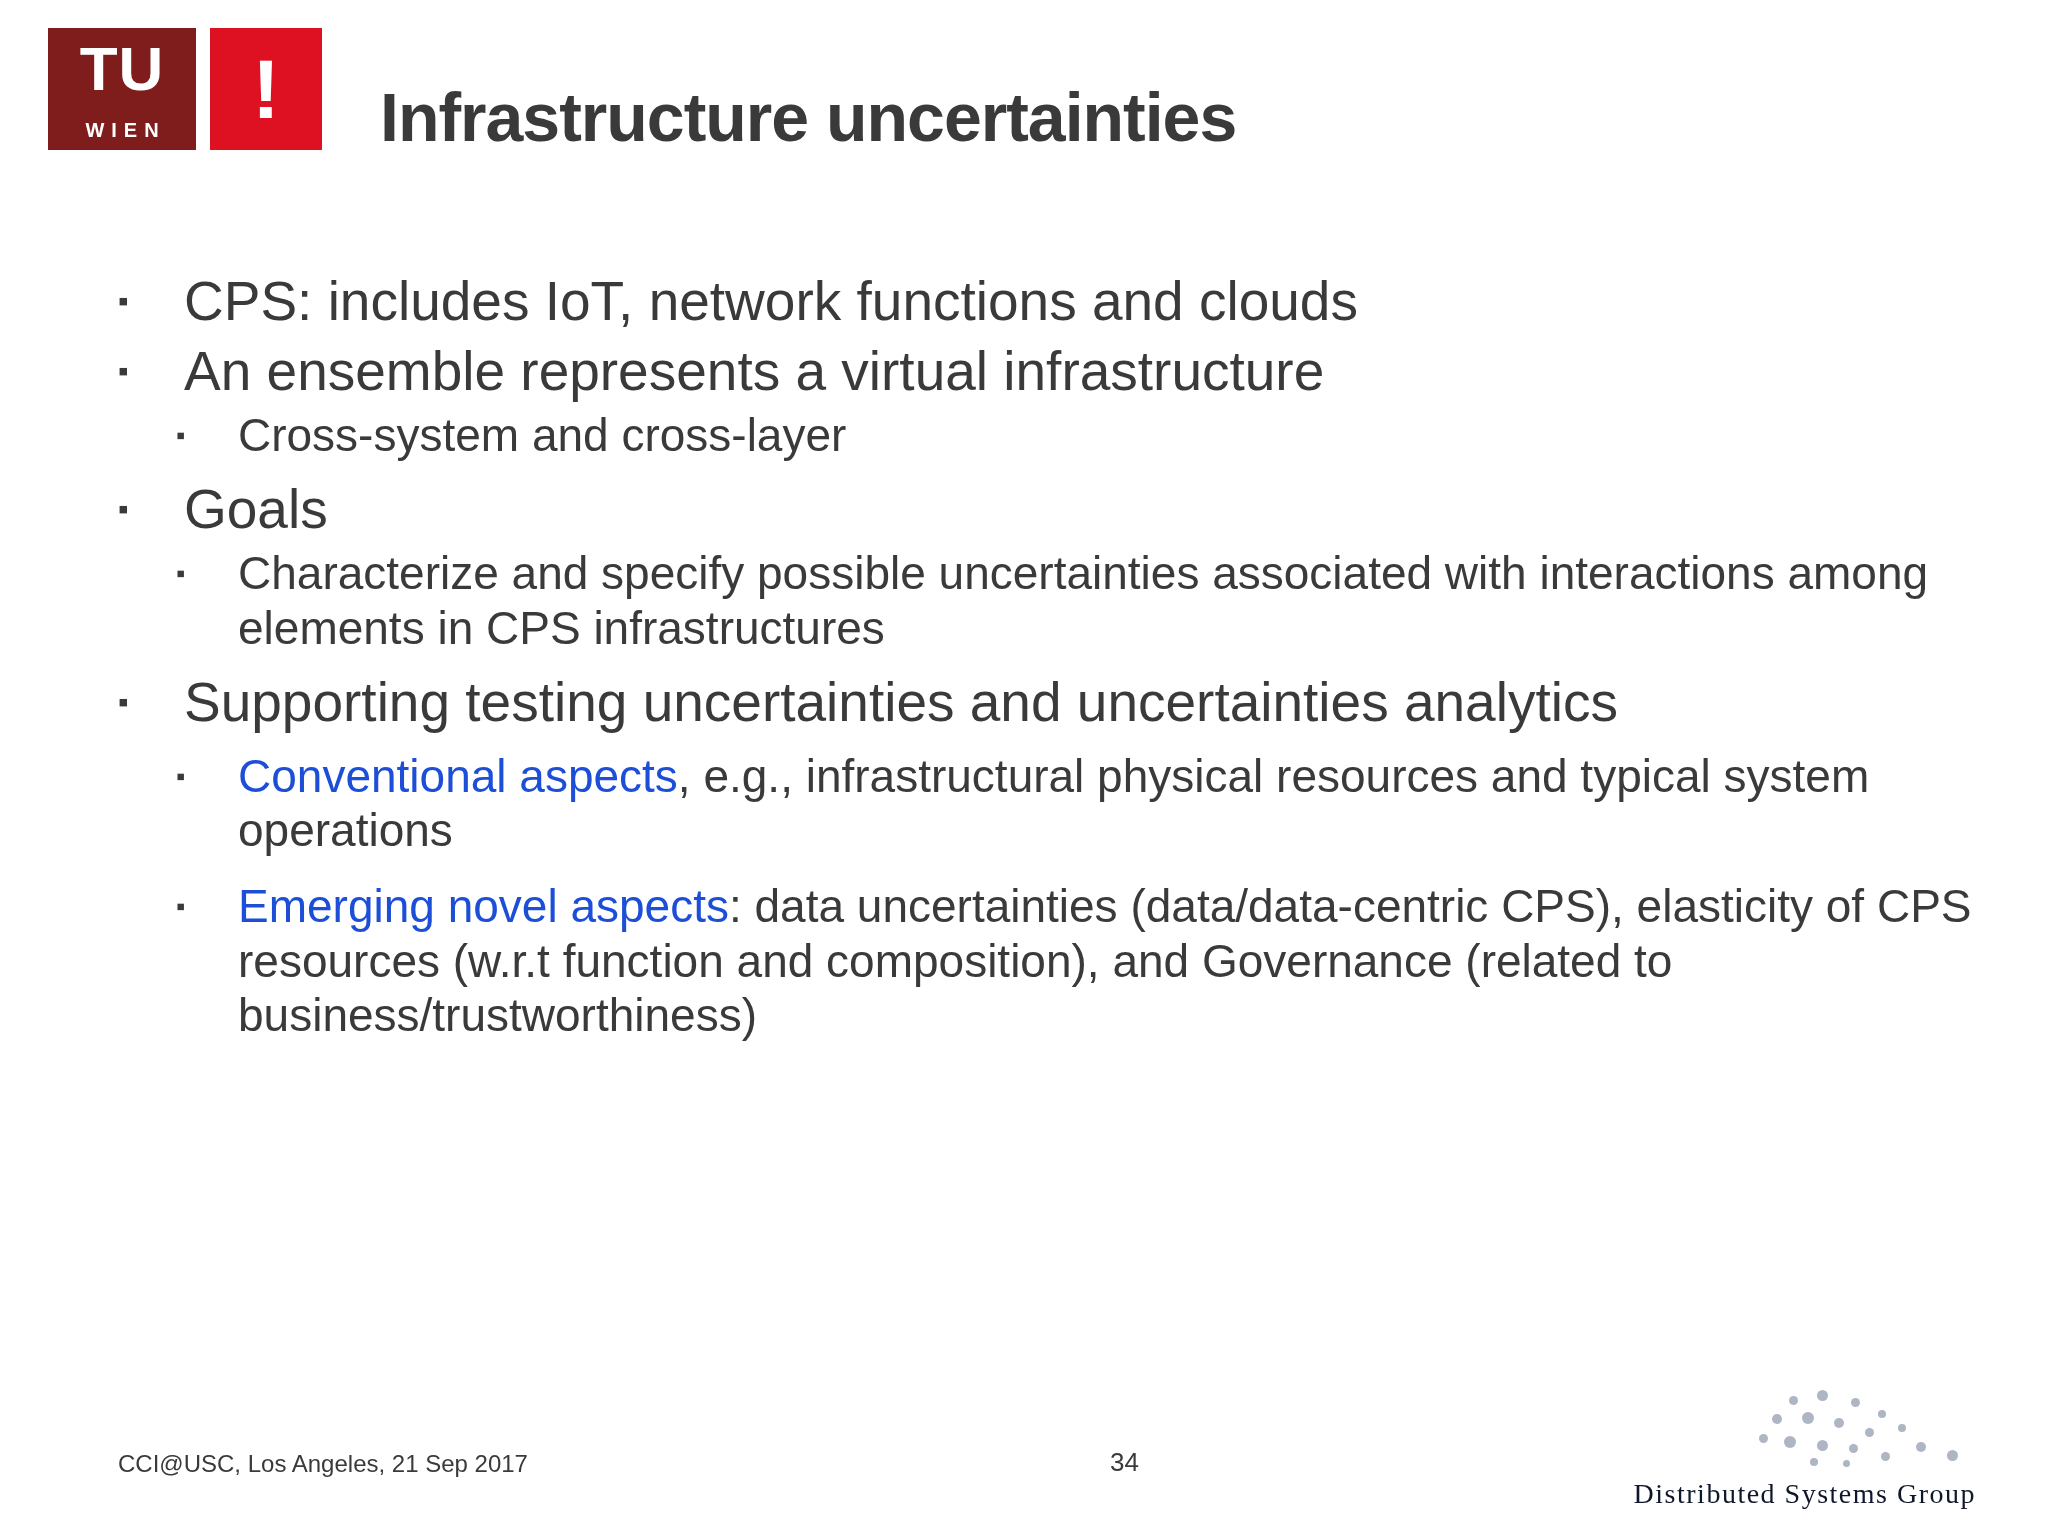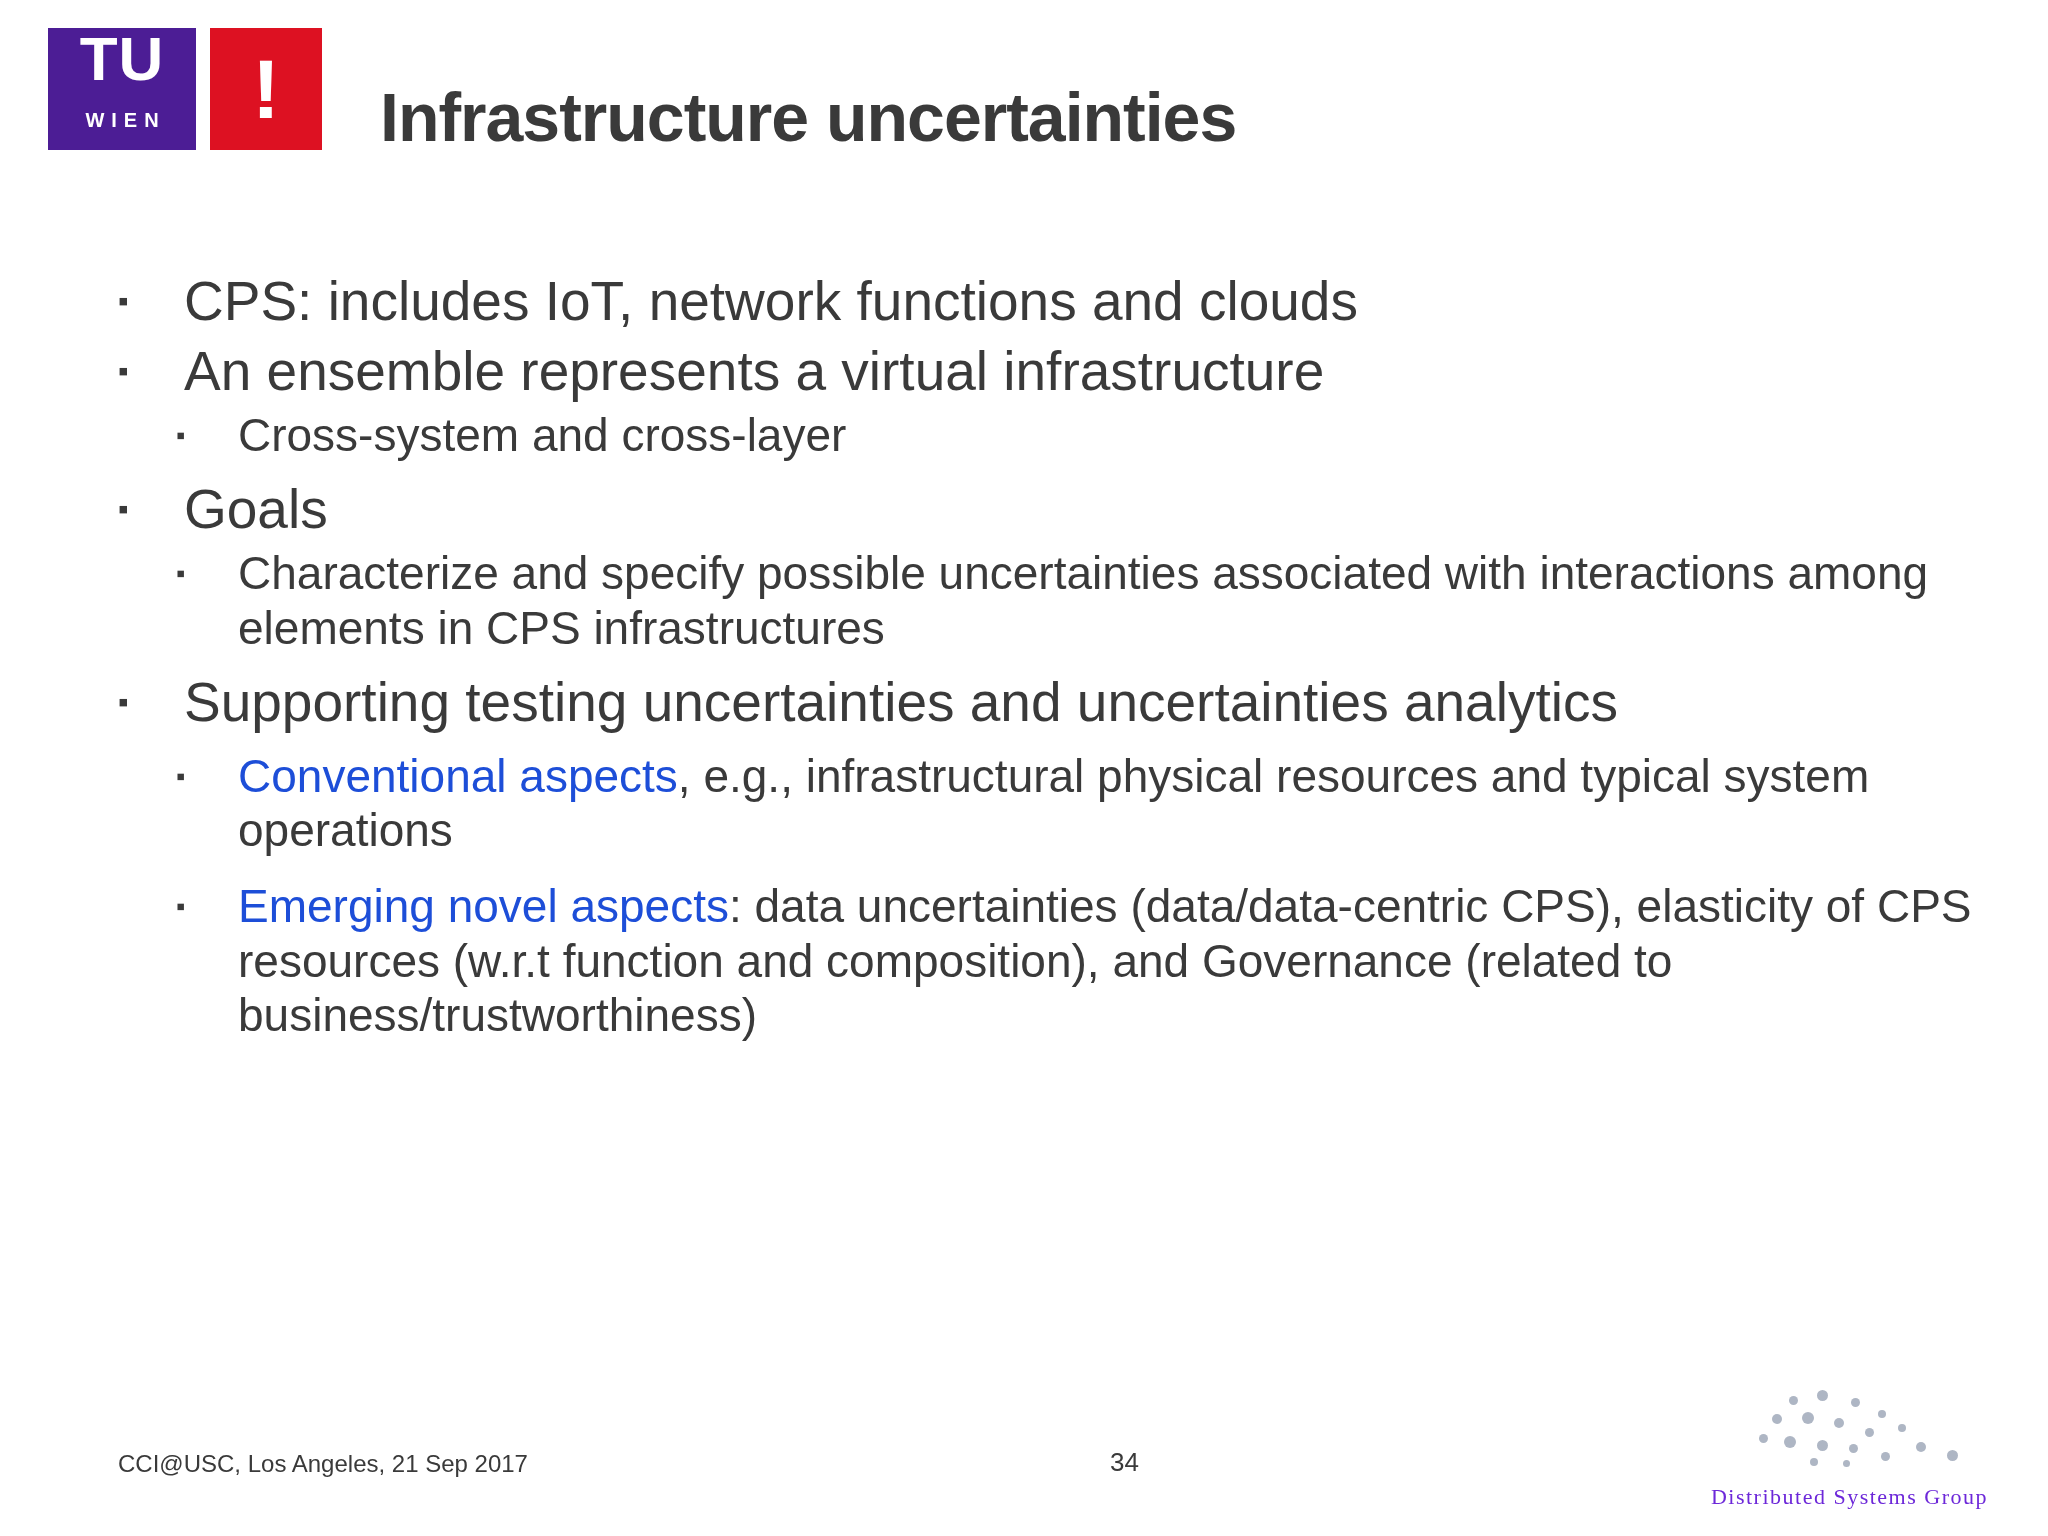--- a/index.html
+++ b/index.html
@@ -21,26 +21,26 @@
     position: absolute;
     left: 48px;
     top: 28px;
     display: flex;
     align-items: flex-start;
     gap: 14px;
   }
   .logo-tu {
     width: 148px;
     height: 122px;
-    background: #4c1d95;
+    background: #7f1d1d;
     color: #ffffff;
     display: flex;
     flex-direction: column;
     align-items: center;
-    justify-content: flex-start;
+    justify-content: center;
     line-height: 1;
   }
   .logo-tu .tu {
     font-size: 62px;
     font-weight: bold;
     letter-spacing: 1px;
     font-family: "Liberation Sans", sans-serif;
   }
   .logo-tu .wien {
     font-size: 20px;
@@ -140,26 +140,26 @@
   
   .dsg {
     position: absolute;
     right: 60px;
     bottom: 20px;
     width: 420px;
     height: 130px;
   }
   .dsg-text {
     position: absolute;
-    right: 0;
+    right: 12px;
     bottom: 6px;
     font-family: "Liberation Serif", serif;
-    font-size: 22px;
+    font-size: 28px;
     letter-spacing: 1.5px;
-    color: #6d28d9;
+    color: #0f172a;
     white-space: nowrap;
   }
   .dsg-dots { position: absolute; right: 10px; bottom: 44px; width: 320px; height: 84px; }
   .dsg-dots span {
     position: absolute;
     background: #aeb6c4;
     border-radius: 50%;
   }
 </style>
 </head>

